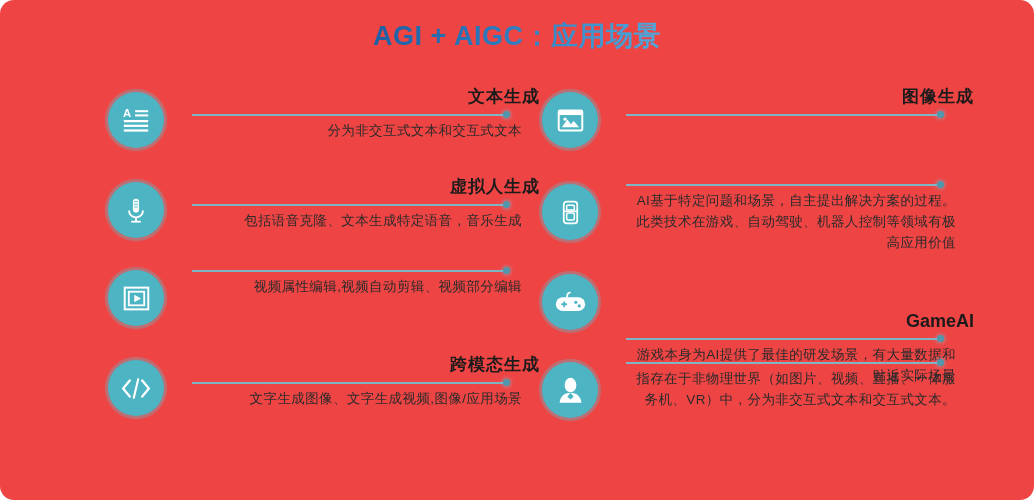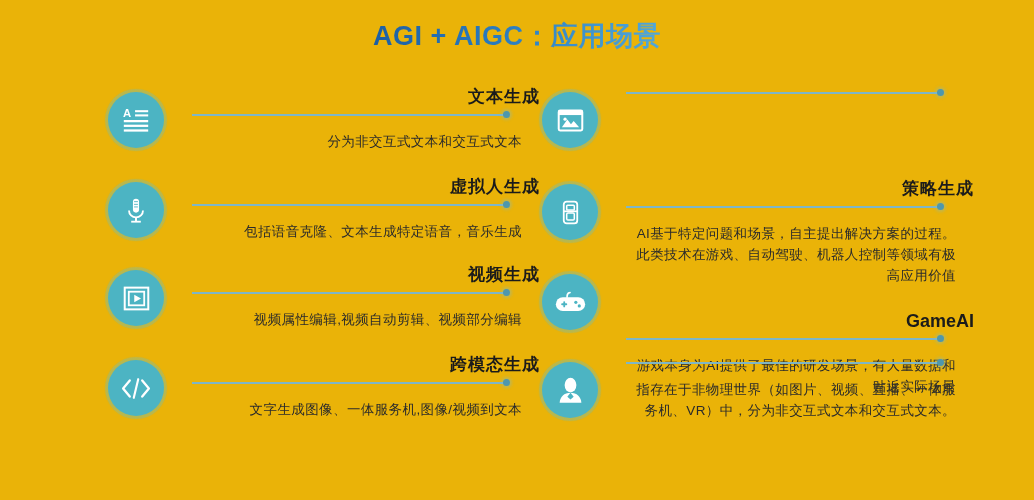--- a/index.html
+++ b/index.html
@@ -12,21 +12,22 @@
     background: #ffffff;
     font-family: "Liberation Sans", "DejaVu Sans", sans-serif;
     overflow: hidden;
     position: relative;
   }
 
   #slide {
     position: relative;
     width: 1034px;
     height: 500px;
-    background: #eab308;
+    background: #ef4444;
+    border-radius: 14px;
   }
 
   
   #title-wrap {
     position: absolute;
     top: 18px;
     left: 0;
     width: 1034px;
     text-align: center;
   }
@@ -118,21 +119,21 @@
     position: absolute;
     right: -2px;
     top: 0px;
     width: 7px;
     height: 7px;
     border-radius: 50%;
     background: #4f97ac;
     box-shadow: 0 0 3px 2px rgba(120,190,205,0.35);
   }
   .item-desc {
-    margin-top: 12px;
+    margin-top: 1px;
     font-size: 13.5px;
     line-height: 21px;
     color: #2b2b2b;
     letter-spacing: 0.4px;
     width: 330px;
   }
 </style>
 </head>
 <body>
 
@@ -192,21 +193,20 @@
         <div class="item-icon-wrap">
           <div class="item-icon">
             <svg viewBox="0 0 32 32" width="29" height="29">
               <rect x="3" y="4" width="26" height="24" fill="none" stroke="#fff" stroke-width="2.2"></rect>
               <rect x="7.5" y="8.5" width="17" height="15" fill="none" stroke="#fff" stroke-width="2"></rect>
               <polygon points="13.5,11.8 21,16 13.5,20.2" fill="#fff"></polygon>
             </svg>
           </div>
         </div>
         <div class="item-body">
-          <div class="item-title">视频生成</div>
           <div class="item-rule">
             <div class="rule-line"></div>
             <div class="rule-dot"></div>
           </div>
           <div class="item-desc">视频属性编辑,视频自动剪辑、视频部分编辑</div>
         </div>
       </div>
       <div class="item" style="top: 278px;">
         <div class="item-icon-wrap">
           <div class="item-icon">
@@ -216,56 +216,56 @@
               <path d="M20.5 5.5 L15.5 26.5" fill="none" stroke="#fff" stroke-width="2.4" stroke-linecap="round"></path>
             </svg>
           </div>
         </div>
         <div class="item-body">
           <div class="item-title">跨模态生成</div>
           <div class="item-rule">
             <div class="rule-line"></div>
             <div class="rule-dot"></div>
           </div>
-          <div class="item-desc">文字生成图像、一体服务机,图像/视频到文本</div>
+          <div class="item-desc">文字生成图像、文字生成视频,图像/应用场景</div>
         </div>
       </div>
     </div>
   <div class="column" id="col-right">
       <div class="item" style="top: 10px;">
         <div class="item-icon-wrap">
           <div class="item-icon">
             <svg viewBox="0 0 32 32" width="29" height="29">
               <rect x="3" y="5" width="26" height="22" rx="1.5" fill="none" stroke="#fff" stroke-width="2.2"></rect>
               <rect x="3" y="5" width="26" height="5" fill="#fff"></rect>
               <path d="M6.5 23.5 L12.5 15 L16.5 20 L19.5 16.5 L25.5 23.5 Z" fill="#fff"></path>
               <circle cx="10" cy="14.5" r="1.8" fill="#fff"></circle>
             </svg>
           </div>
         </div>
         <div class="item-body">
+          <div class="item-title">图像生成</div>
           <div class="item-rule">
             <div class="rule-line"></div>
             <div class="rule-dot"></div>
           </div>
         </div>
       </div>
       <div class="item" style="top: 102px;">
         <div class="item-icon-wrap">
           <div class="item-icon">
             <svg viewBox="0 0 32 32" width="27" height="27">
               <rect x="8" y="3" width="16" height="26" rx="3.5" fill="none" stroke="#fff" stroke-width="2.1"></rect>
               <rect x="11.5" y="7.5" width="9" height="5.5" rx="1" fill="none" stroke="#fff" stroke-width="1.8"></rect>
               <rect x="11.5" y="16.5" width="9" height="8.5" rx="1.5" fill="none" stroke="#fff" stroke-width="1.8"></rect>
               <rect x="8" y="13.6" width="16" height="2" fill="#fff"></rect>
             </svg>
           </div>
         </div>
         <div class="item-body">
-          <div class="item-title">策略生成</div>
           <div class="item-rule">
             <div class="rule-line"></div>
             <div class="rule-dot"></div>
           </div>
           <div class="item-desc">AI基于特定问题和场景，自主提出解决方案的过程。此类技术在游戏、自动驾驶、机器人控制等领域有极高应用价值</div>
         </div>
       </div>
       <div class="item" style="top: 192px;">
         <div class="item-icon-wrap">
           <div class="item-icon">

